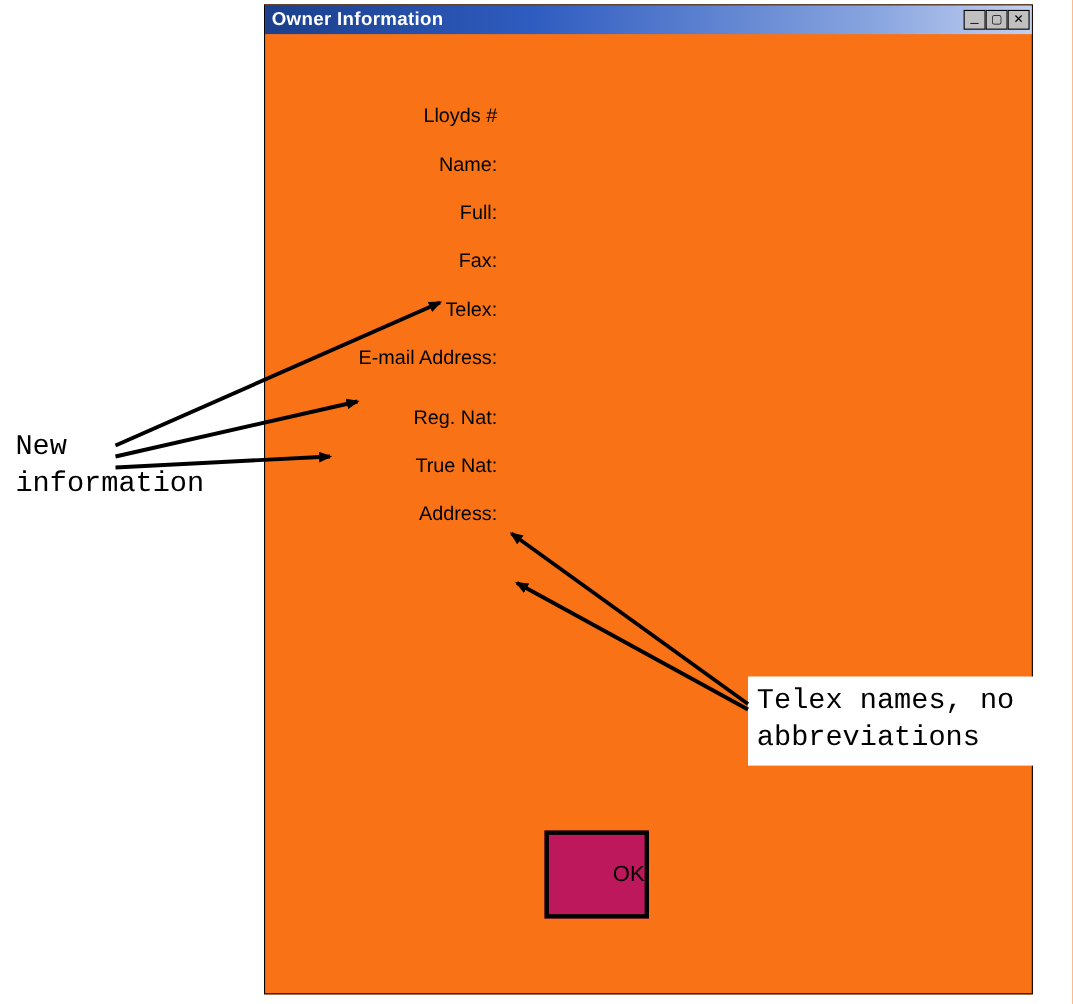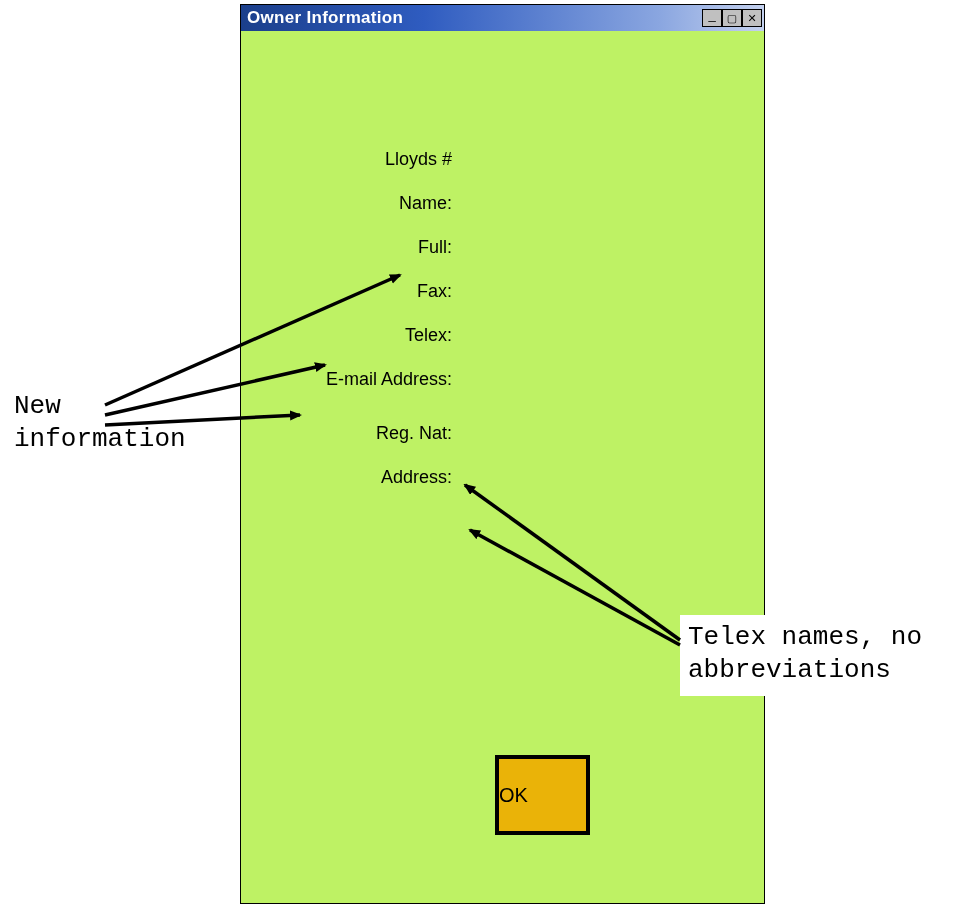--- a/index.html
+++ b/index.html
@@ -10,23 +10,23 @@
     height: 913px;
     background: #ffffff;
     font-family: Verdana, Geneva, sans-serif;
     position: relative;
     overflow: hidden;
   }
   .window {
     position: absolute;
     left: 240px;
     top: 4px;
-    width: 525px;
+    width: 699px;
     height: 900px;
-    background: #bef264;
+    background: #f97316;
     border: 1px solid #000;
   }
   .titlebar {
     height: 26px;
     background: linear-gradient(to right, #1b3f8b 0%, #2f5cc0 35%, #8aa6e0 80%, #c4d1ef 100%);
     display: flex;
     align-items: center;
     justify-content: space-between;
     padding: 0 2px 0 6px;
   }
@@ -54,21 +54,21 @@
     justify-content: center;
     margin-left: 0;
     cursor: pointer;
   }
   .tb-btn.min::before { content: "_"; position: relative; top: -3px; }
   .tb-btn.max::before { content: "▢"; font-size: 11px; }
   .tb-btn.close::before { content: "✕"; font-size: 11px; }
 
   .form-area {
     position: relative;
-    padding-top: 106px;
+    padding-top: 52px;
   }
   .form-row {
     display: flex;
     align-items: center;
     height: 44px;
   }
   .form-label {
     width: 215px;
     text-align: right;
     font-size: 18px;
@@ -77,24 +77,24 @@
   }
   .gap { height: 10px; }
 
   .ok-button {
     position: absolute;
     left: 495px;
     top: 755px;
     width: 95px;
     height: 80px;
     border: 4px solid #000;
-    background: #eab308;
+    background: #be185d;
     display: flex;
     align-items: center;
-    justify-content: flex-start;
+    justify-content: flex-end;
     font-size: 20px;
     cursor: pointer;
   }
 
   .annotation {
     position: absolute;
     font-family: Liberation Mono, monospace;
     font-size: 26px;
     color: #000;
     background: #ffffff;
@@ -142,20 +142,23 @@
         <span class="form-label">Telex:</span>
       </div>
     <div class="form-row">
         <span class="form-label">E-mail Address:</span>
       </div>
     <div class="gap"></div>
     <div class="form-row">
         <span class="form-label">Reg. Nat:</span>
       </div>
     <div class="form-row">
+        <span class="form-label">True Nat:</span>
+      </div>
+    <div class="form-row">
         <span class="form-label">Address:</span>
       </div>
   </div>
 </div>
 
 <div class="ok-button">
   <span>OK</span>
 </div>
 
 <div class="annotation left">

